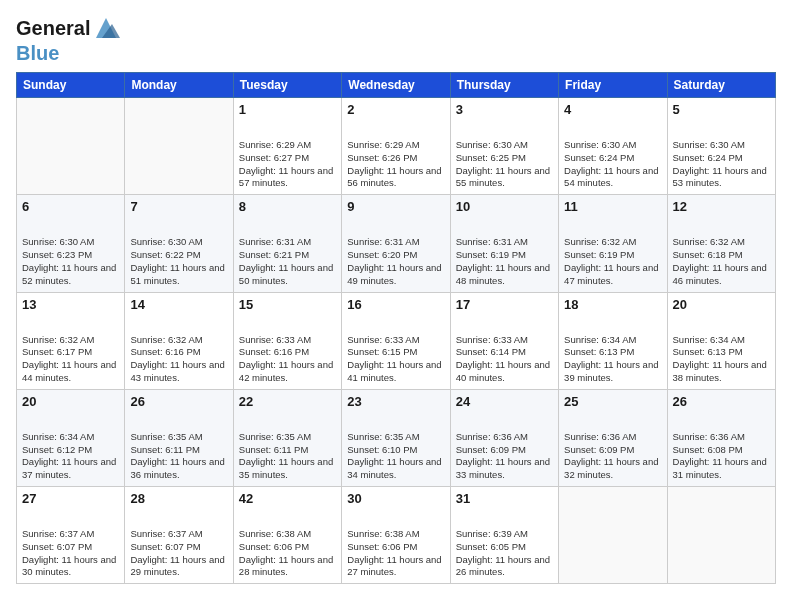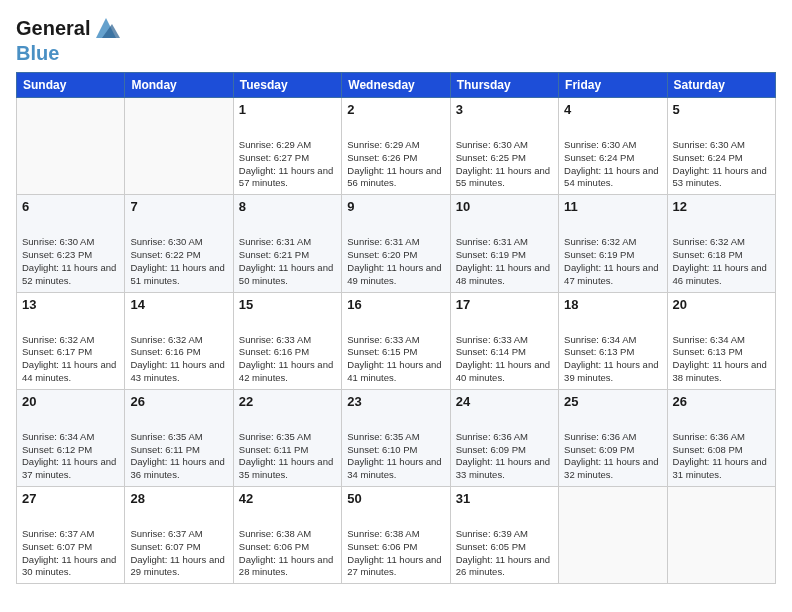--- a/index.html
+++ b/index.html
@@ -310,21 +310,21 @@
 Sunset: 6:07 PM
 Daylight: 11 hours and 29 minutes.</div>
           </td>
           <td>
             <div class="day-number">42</div>
             <div class="day-info" style="white-space: pre-line;">Sunrise: 6:38 AM
 Sunset: 6:06 PM
 Daylight: 11 hours and 28 minutes.</div>
           </td>
           <td>
-            <div class="day-number">50</div>
+            <div class="day-number">30</div>
             <div class="day-info" style="white-space: pre-line;">Sunrise: 6:38 AM
 Sunset: 6:06 PM
 Daylight: 11 hours and 27 minutes.</div>
           </td>
           <td>
             <div class="day-number">31</div>
             <div class="day-info" style="white-space: pre-line;">Sunrise: 6:39 AM
 Sunset: 6:05 PM
 Daylight: 11 hours and 26 minutes.</div>
           </td>

